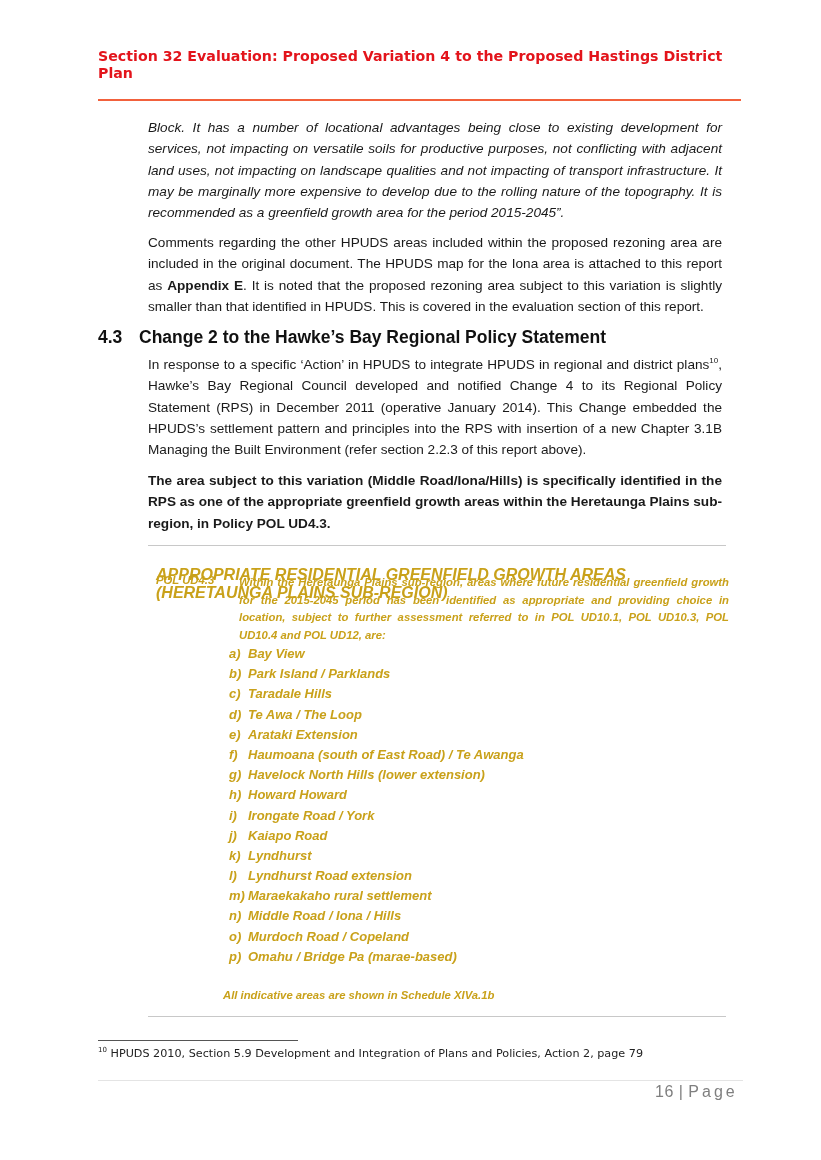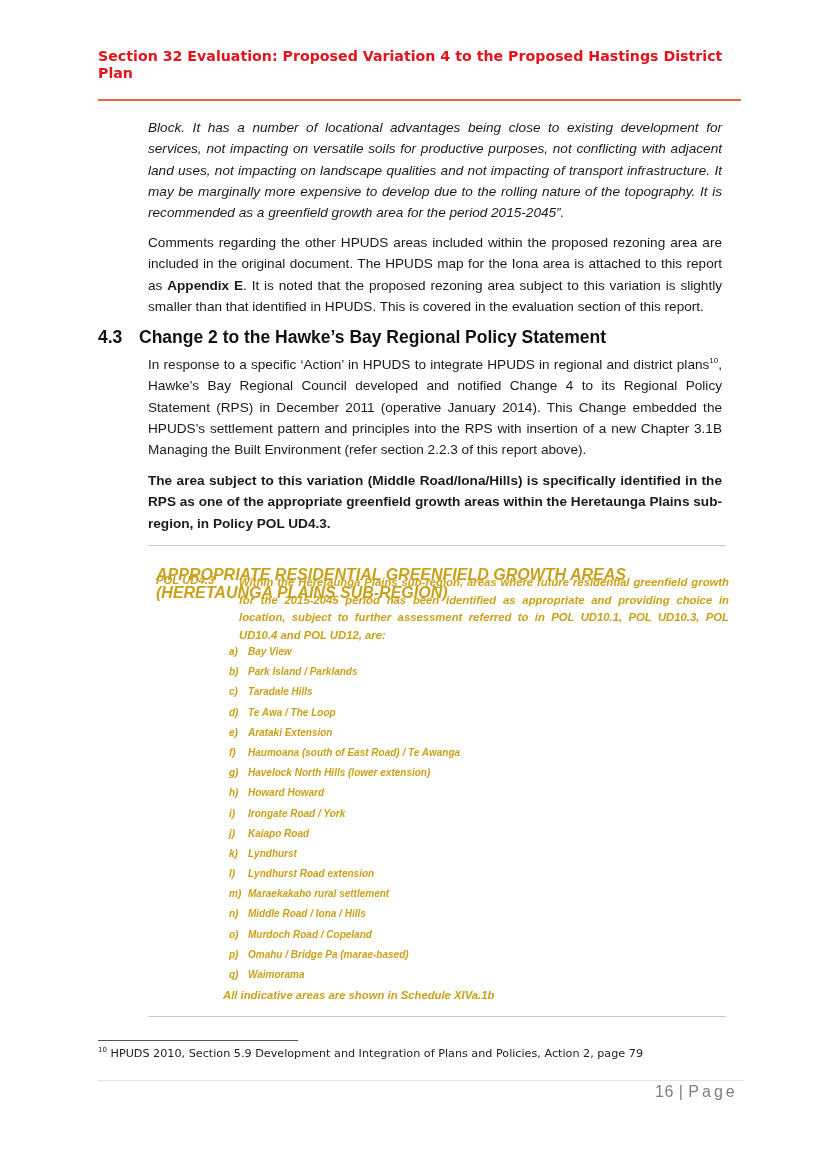--- a/index.html
+++ b/index.html
@@ -10,21 +10,21 @@
   .italic { font-style: italic; }
   .bold { font-weight: bold; }
   .heading { position: absolute; left: 98px; top: 327px; font-family: "Liberation Sans", sans-serif; font-weight: bold; font-size: 17.5px; color: #111; }
   .heading .num { display: inline-block; width: 41px; }
   sup { font-size: 8px; vertical-align: super; line-height: 0; }
   .policy-box { position: absolute; left: 148px; top: 545px; width: 578px; height: 470px; border-top: 1px solid #c8c8c8; border-bottom: 1px solid #c8c8c8; }
   .policy-title { position: absolute; left: 8px; top: 20px; font-size: 16px; font-weight: bold; font-style: italic; color: #c9a11a; }
   .policy-code { position: absolute; left: 8px; top: 28px; font-size: 11.3px; font-weight: bold; font-style: italic; color: #c9a11a; }
   .policy-text { position: absolute; left: 91px; top: 28px; width: 490px; font-size: 11.3px; font-weight: bold; font-style: italic; color: #c9a11a; line-height: 17.6px; text-align: justify; }
   .policy-list { position: absolute; left: 81px; top: 100px; margin: 0; padding: 0; list-style: none; }
-  .policy-list li { height: 20.2px; font-size: 10px; font-weight: bold; font-style: italic; color: #c9a11a; white-space: nowrap; }
+  .policy-list li { height: 20.2px; font-size: 13px; font-weight: bold; font-style: italic; color: #c9a11a; white-space: nowrap; }
   .policy-list .lbl { display: inline-block; width: 19px; }
   .policy-footer { position: absolute; left: 75px; top: 443px; font-size: 11.3px; font-weight: bold; font-style: italic; color: #c9a11a; }
   .fn-rule { position: absolute; left: 98px; top: 1040px; width: 200px; height: 1px; background: #555; }
   .footnote { position: absolute; left: 98px; top: 1047px; font-family: "DejaVu Sans", sans-serif; font-size: 11.2px; color: #222; }
   .footnote sup { font-size: 7px; }
   .footer-rule { position: absolute; left: 98px; top: 1080px; width: 645px; height: 1px; background: #e4e4e4; }
   .page-num { position: absolute; left: 655px; top: 1083px; font-family: "Liberation Sans", sans-serif; font-size: 16px; color: #7f7f7f; letter-spacing: 0.5px; }
   .page-num .pg { letter-spacing: 3px; }
 </style>
 </head>
@@ -65,21 +65,20 @@
     <li><span class="lbl">g)</span><span>Havelock North Hills (lower extension)</span></li>
     <li><span class="lbl">h)</span><span>Howard Howard</span></li>
     <li><span class="lbl">i)</span><span>Irongate Road / York</span></li>
     <li><span class="lbl">j)</span><span>Kaiapo Road</span></li>
     <li><span class="lbl">k)</span><span>Lyndhurst</span></li>
     <li><span class="lbl">l)</span><span>Lyndhurst Road extension</span></li>
     <li><span class="lbl">m)</span><span>Maraekakaho rural settlement</span></li>
     <li><span class="lbl">n)</span><span>Middle Road / Iona / Hills</span></li>
     <li><span class="lbl">o)</span><span>Murdoch Road / Copeland</span></li>
     <li><span class="lbl">p)</span><span>Omahu / Bridge Pa (marae-based)</span></li>
-    <li><span class="lbl">q)</span><span>Waimorama</span></li>
   </ul>
   <div class="policy-footer">All indicative areas are shown in Schedule XIVa.1b</div>
 </div>
 
 <div class="fn-rule"></div>
 <div class="footnote">
   <sup>10</sup><span> HPUDS 2010, Section 5.9 Development and Integration of Plans and Policies, Action 2, page 79</span>
 </div>
 
 <div class="footer-rule"></div>

